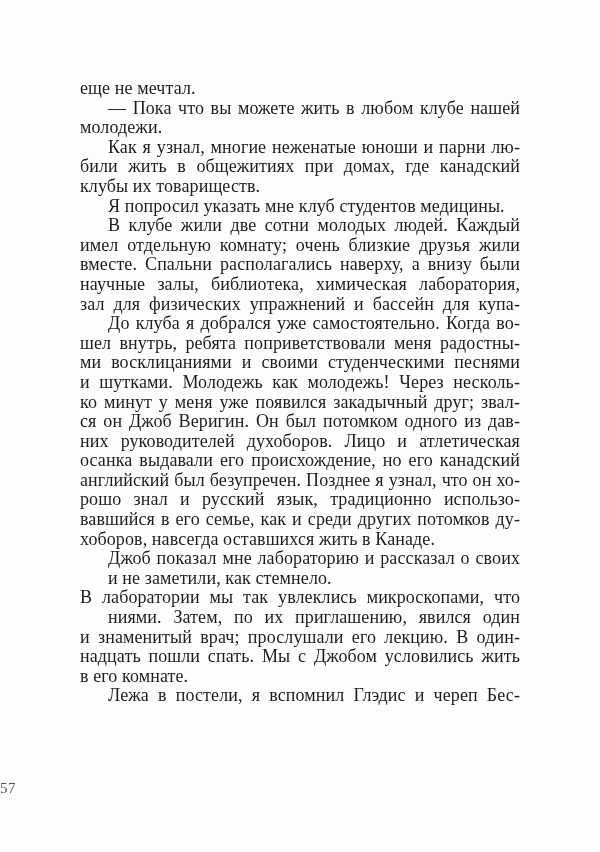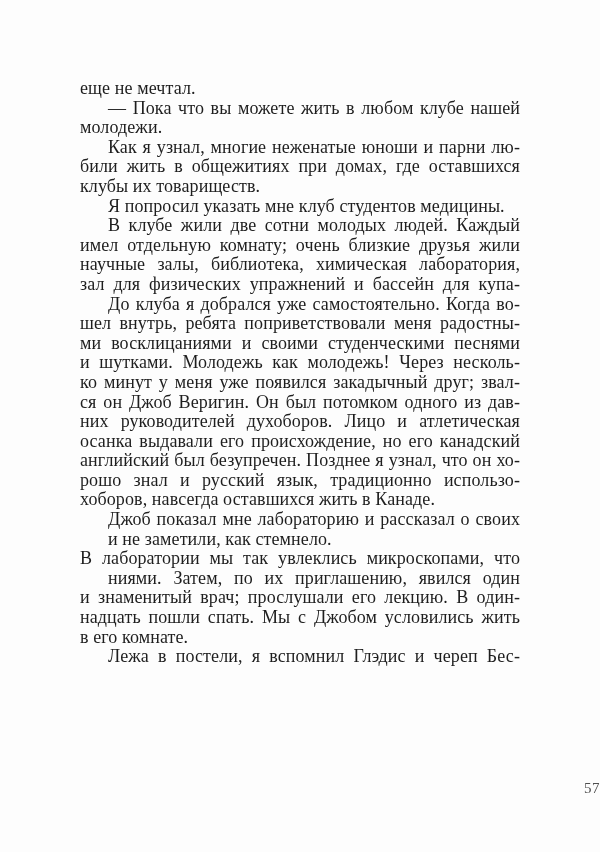--- a/index.html
+++ b/index.html
@@ -43,64 +43,66 @@
     text-align-last:justify;
   }
   .paragraph.indent .line:first-child{
     text-indent:28px;
   }
   .page-number{
     position:absolute;
     top:778px;
     left:0;
     width:600px;
-    text-align:right;
+    text-align:left;
     font-size:15px;
     line-height:20px;
     color:var(--pagenum);
     letter-spacing:0.5px;
   }
 </style>
 </head>
 <body>
 
 <div class="page">
   <main class="text-block">
       <div class="paragraph">
         <div class="line">еще не мечтал.</div>
       </div>
       <div class="paragraph indent">
         <div class="line j">— Пока что вы можете жить в любом клубе нашей</div>
         <div class="line">молодежи.</div>
       </div>
       <div class="paragraph indent">
         <div class="line j">Как я узнал, многие неженатые юноши и парни лю-</div>
-        <div class="line j">били жить в общежитиях при домах, где оставшихся</div>
+        <div class="line j">били жить в общежитиях при домах, где канадский</div>
         <div class="line">клубы их товариществ.</div>
       </div>
       <div class="paragraph indent">
         <div class="line">Я попросил указать мне клуб студентов медицины.</div>
       </div>
       <div class="paragraph indent">
         <div class="line j">В клубе жили две сотни молодых людей. Каждый</div>
         <div class="line j">имел отдельную комнату; очень близкие друзья жили</div>
+        <div class="line j">вместе. Спальни располагались наверху, а внизу были</div>
         <div class="line j">научные залы, библиотека, химическая лаборатория,</div>
         <div class="line j">зал для физических упражнений и бассейн для купа-</div>
       </div>
       <div class="paragraph indent">
         <div class="line j">До клуба я добрался уже самостоятельно. Когда во-</div>
         <div class="line j">шел внутрь, ребята поприветствовали меня радостны-</div>
         <div class="line j">ми восклицаниями и своими студенческими песнями</div>
         <div class="line j">и шутками. Молодежь как молодежь! Через несколь-</div>
         <div class="line j">ко минут у меня уже появился закадычный друг; звал-</div>
         <div class="line j">ся он Джоб Веригин. Он был потомком одного из дав-</div>
         <div class="line j">них руководителей духоборов. Лицо и атлетическая</div>
         <div class="line j">осанка выдавали его происхождение, но его канадский</div>
         <div class="line j">английский был безупречен. Позднее я узнал, что он хо-</div>
         <div class="line j">рошо знал и русский язык, традиционно использо-</div>
+        <div class="line j">вавшийся в его семье, как и среди других потомков ду-</div>
         <div class="line">хоборов, навсегда оставшихся жить в Канаде.</div>
       </div>
       <div class="paragraph indent">
         <div class="line j">Джоб показал мне лабораторию и рассказал о своих</div>
       </div>
       <div class="paragraph indent">
         <div class="line">и не заметили, как стемнело.</div>
         <div class="line j">В лаборатории мы так увлеклись микроскопами, что</div>
       </div>
       <div class="paragraph indent">

